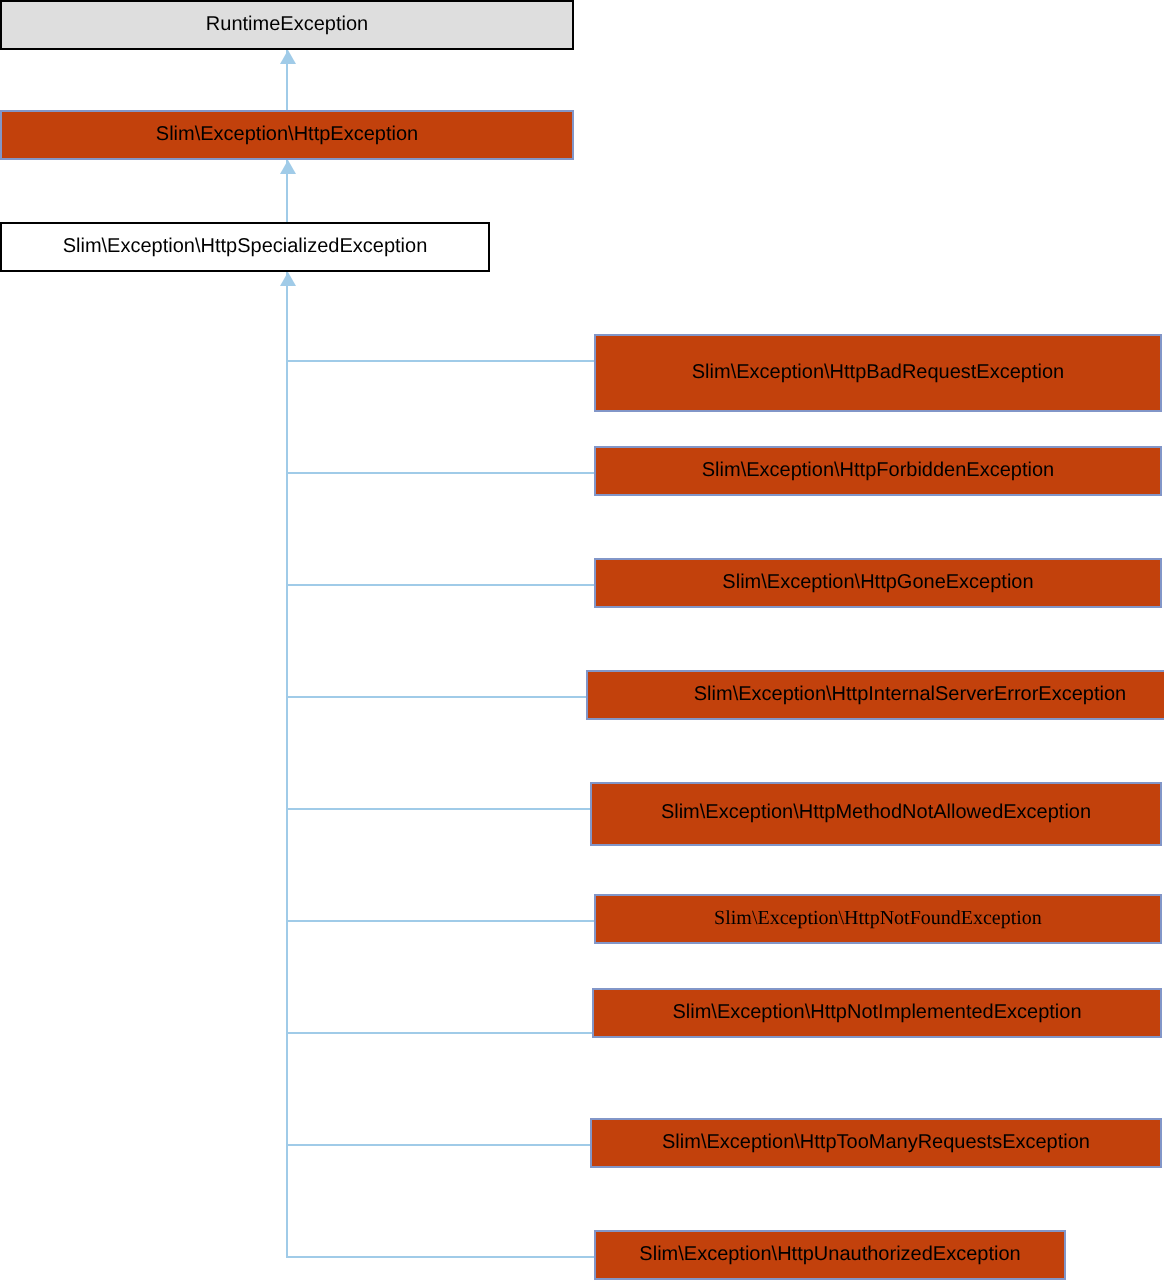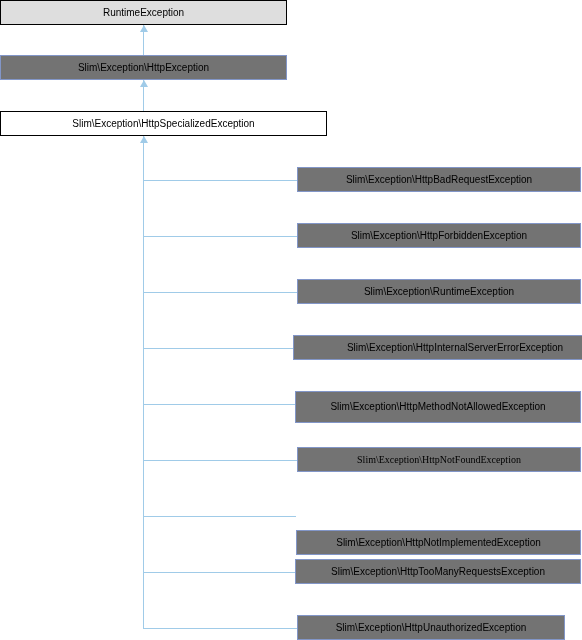--- a/index.html
+++ b/index.html
@@ -35,21 +35,21 @@
   }
   .node.root {
     background: #dedede;
     border: 1px solid #000000;
   }
   .node.plain {
     background: #ffffff;
     border: 1px solid #000000;
   }
   .node.child {
-    background: #737373;
+    background: #c2410c;
     border: 1px solid #8296c8;
   }
 
   
   .vline {
     position: absolute;
     width: 1px;
     background: #a0cbe8;
   }
   .hline {
@@ -72,65 +72,65 @@
 <div id="diagram">
 
   <div class="node root" id="anc0" style="left: 0px; top: 0px; width: 287px; height: 25px;">
     <span>RuntimeException</span>
   </div>
 
   <div class="node child" id="anc1" style="left: 0px; top: 55px; width: 287px; height: 25px;">
     <span>Slim\Exception\HttpException</span>
   </div>
 
-  <div class="node plain" id="anc2" style="left: 0px; top: 111px; width: 327px; height: 25px;">
+  <div class="node plain" id="anc2" style="left: 0px; top: 111px; width: 245px; height: 25px;">
     <span>Slim\Exception\HttpSpecializedException</span>
   </div>
 
   <div class="vline" id="ancline0" style="left: 143px; top: 25px; height: 30px;"></div>
   <div class="arrow-up" id="ancarrow0" style="left: 140px; top: 25px;"></div>
 
   <div class="vline" id="ancline1" style="left: 143px; top: 80px; height: 31px;"></div>
   <div class="arrow-up" id="ancarrow1" style="left: 140px; top: 80px;"></div>
 
   <div class="vline" id="trunk" style="left: 143px; top: 136px; height: 492px;"></div>
   <div class="arrow-up" id="trunkarrow" style="left: 140px; top: 136px;"></div>
 
   <div id="children-layer">
       <div class="hline" style="left: 143px; top: 180px; width: 154px;"></div>
-      <div class="node child" style="left: 297px; top: 167px; width: 284px; height: 25px;">
+      <div class="node child" style="left: 297px; top: 167px; width: 284px; height: 39px;">
         <span>Slim\Exception\HttpBadRequestException</span>
       </div>
       <div class="hline" style="left: 143px; top: 236px; width: 154px;"></div>
       <div class="node child" style="left: 297px; top: 223px; width: 284px; height: 25px;">
         <span>Slim\Exception\HttpForbiddenException</span>
       </div>
       <div class="hline" style="left: 143px; top: 292px; width: 154px;"></div>
       <div class="node child" style="left: 297px; top: 279px; width: 284px; height: 25px;">
-        <span>Slim\Exception\RuntimeException</span>
+        <span>Slim\Exception\HttpGoneException</span>
       </div>
       <div class="hline" style="left: 143px; top: 348px; width: 150px;"></div>
       <div class="node child" style="left: 293px; top: 335px; width: 324px; height: 25px;">
         <span>Slim\Exception\HttpInternalServerErrorException</span>
       </div>
       <div class="hline" style="left: 143px; top: 404px; width: 152px;"></div>
       <div class="node child" style="left: 295px; top: 391px; width: 286px; height: 32px;">
         <span>Slim\Exception\HttpMethodNotAllowedException</span>
       </div>
       <div class="hline" style="left: 143px; top: 460px; width: 154px;"></div>
       <div class="node child" style="left: 297px; top: 447px; width: 284px; height: 25px; font-family: Liberation Serif, serif;">
         <span>Slim\Exception\HttpNotFoundException</span>
       </div>
       <div class="hline" style="left: 143px; top: 516px; width: 153px;"></div>
-      <div class="node child" style="left: 296px; top: 530px; width: 285px; height: 25px;">
+      <div class="node child" style="left: 296px; top: 494px; width: 285px; height: 25px;">
         <span>Slim\Exception\HttpNotImplementedException</span>
       </div>
       <div class="hline" style="left: 143px; top: 572px; width: 152px;"></div>
       <div class="node child" style="left: 295px; top: 559px; width: 286px; height: 25px;">
         <span>Slim\Exception\HttpTooManyRequestsException</span>
       </div>
       <div class="hline" style="left: 143px; top: 628px; width: 154px;"></div>
-      <div class="node child" style="left: 297px; top: 615px; width: 268px; height: 25px;">
+      <div class="node child" style="left: 297px; top: 615px; width: 236px; height: 25px;">
         <span>Slim\Exception\HttpUnauthorizedException</span>
       </div>
     </div>
 
 </div>
 
 </body></html>

